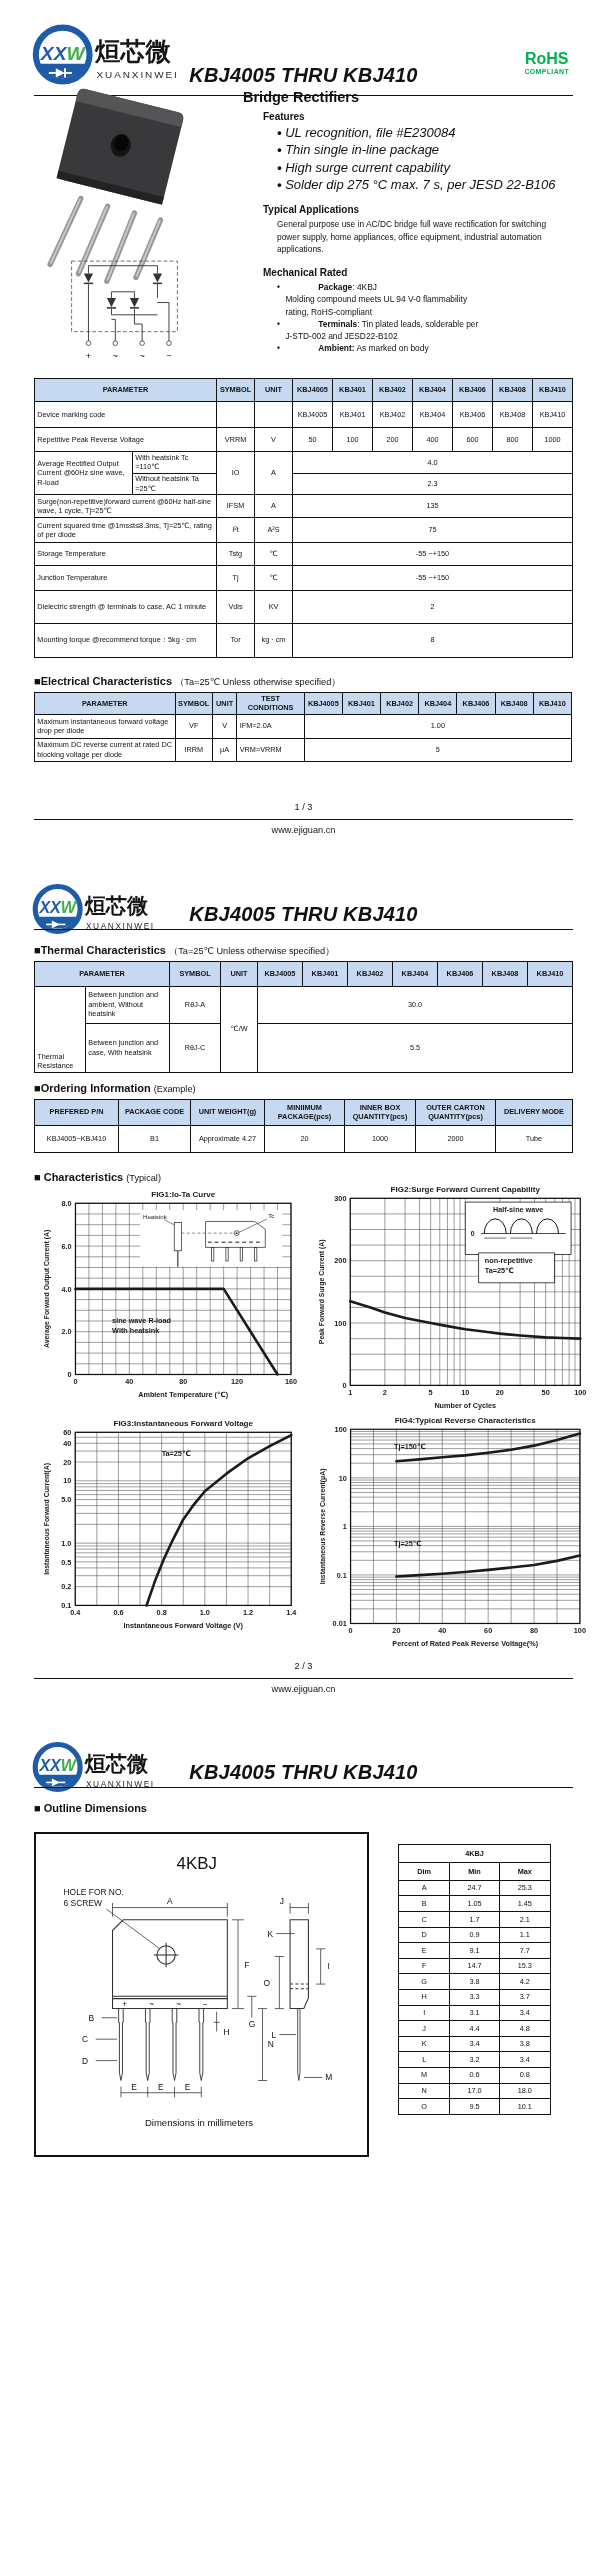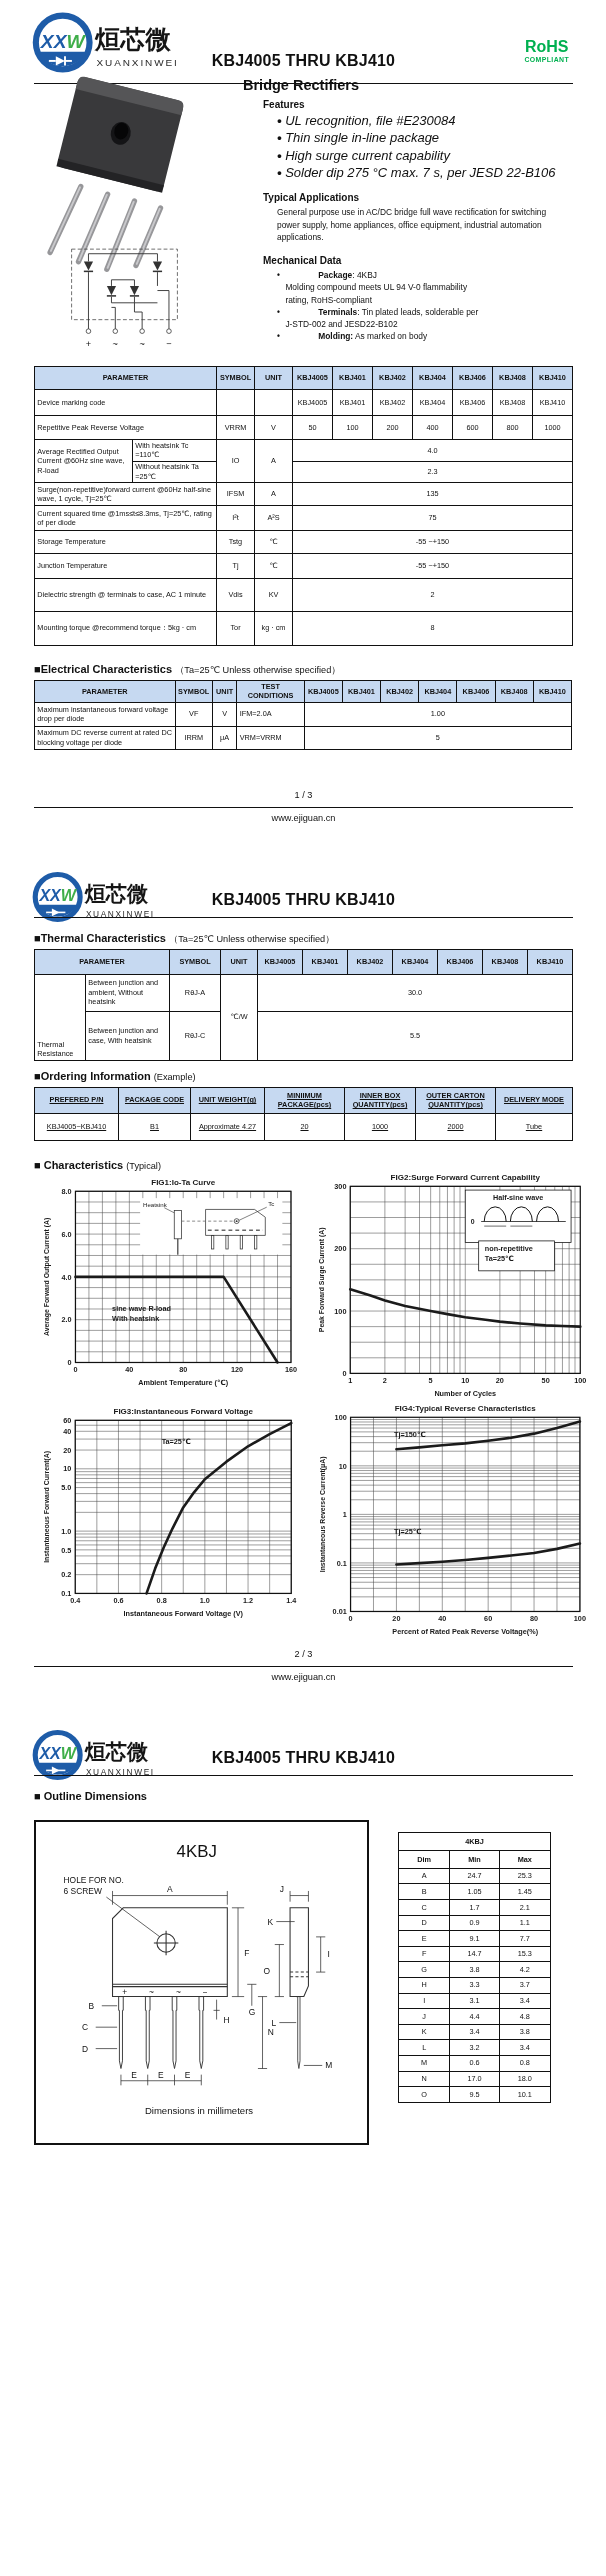--- a/index.html
+++ b/index.html
@@ -1,22 +1,22 @@
 <!DOCTYPE html>
 <html style="font-size:12.2px"><head>
 <meta charset="utf-8">
 <style>
   html,body{margin:0;padding:0;background:#fff;}
   body{font-family:"Liberation Sans","DejaVu Sans",sans-serif;color:#111;}
-  .sheet{position:relative;width:607px;height:2247px;margin:0 auto;background:#d946ef;overflow:hidden;}
+  .sheet{position:relative;width:607px;height:2247px;margin:12px auto;background:#d946ef;overflow:hidden;}
   .page{position:absolute;left:0;width:607px;height:859px;overflow:hidden;background:#fff;}
   #p1{top:0;} #p2{top:859px;} #p3{top:1717px;}
 
   .logo{position:absolute;left:32px;top:10.7px;}
-  .doc-title{position:absolute;left:92px;right:92px;text-align:center;font-size:16px;font-weight:bold;letter-spacing:0.2px;}
+  .doc-title{position:absolute;left:92px;right:92px;text-align:center;font-size:20px;font-weight:bold;letter-spacing:0.2px;font-style:italic;}
   .hdr-line{position:absolute;left:34px;right:34px;border-top:1.5px solid #111;}
   .rohs{position:absolute;right:38px;top:38px;text-align:center;color:#00b050;font-weight:bold;line-height:1.15;}
   .rohs .r1{font-size:16px;} .rohs .r2{font-size:6.9px;letter-spacing:0.4px;}
 
   .pageno{position:absolute;top:790px;left:0;right:0;text-align:center;font-size:9.2px;}
   .foot-line{position:absolute;top:807px;left:34px;right:34px;border-top:1.5px solid #111;}
   .foot-url{position:absolute;top:813px;left:0;right:0;text-align:center;font-size:9.2px;}
 
   .sec-head{font-size:11px;font-weight:bold;}
   .sec-head .note{font-weight:normal;font-size:9.2px;}
@@ -41,21 +41,21 @@
   .photo{position:absolute;left:37px;top:70px;}
   .circuit{position:absolute;left:67px;top:246px;}
   .ratings{position:absolute;left:34px;top:363px;width:538px;}
   .elec{position:absolute;left:34px;top:663px;width:538px;}
   .ratings table,.elec table{width:538px;margin-top:3.1px;}
 
   
   .thermal{position:absolute;left:34px;top:73px;width:538px;}
   .thermal table{width:538px;margin-top:3.1px;}
   .ordering{position:absolute;left:34px;top:211px;width:538px;}
-  .ordering table{width:538px;margin-top:4.6px;text-decoration:underline;}
+  .ordering table{width:538px;margin-top:4.6px;}
   .char-head{position:absolute;left:34px;top:300px;}
   .chart{position:absolute;background:#fff;}
   #fig1{left:40px;top:317px;} #fig2{left:315px;top:312px;}
   #fig3{left:40px;top:546px;} #fig4{left:315px;top:543px;}
 
   
   .outline-head{position:absolute;left:34px;top:73px;}
   .draw-box{position:absolute;left:34px;top:103px;width:331px;height:321px;border:2.3px solid #111;}
   .dims-wrap{position:absolute;left:398px;top:115px;width:153px;}
   .dims{width:153px;}
@@ -158,28 +158,28 @@
       <div class="sub-head">Features</div>
       <ul class="feat">
 
       <li>UL recognition, file #E230084</li>
           <li>Thin single in-line package</li>
           <li>High surge current capability</li>
           <li>Solder dip 275 °C max. 7 s, per JESD 22-B106</li>
         </ul>
       <div class="sub-head" style="margin-top:12.2px">Typical  Applications</div>
       <div class="apps-text">General purpose use in AC/DC bridge full wave rectification for switching power supply, home appliances, office equipment, industrial automation applications.</div>
-      <div class="sub-head" style="margin-top:12.2px">Mechanical Data</div>
+      <div class="sub-head" style="margin-top:12.2px">Mechanical Rated</div>
       <div class="mech">
         <div class="bullet"><span class="b">Package</span><span>: 4KBJ</span></div>
         <div>Molding compound meets UL 94 V-0 flammability</div>
         <div>rating, RoHS-compliant</div>
         <div class="bullet"><span class="b">Terminals</span><span>: Tin plated leads, solderable per</span></div>
         <div>J-STD-002 and JESD22-B102</div>
-        <div class="bullet"><span class="b">Molding:</span><span> As marked on body</span></div>
+        <div class="bullet"><span class="b">Ambient:</span><span> As marked on body</span></div>
       </div>
     </div>
 
     <div class="ratings">
       <table>
         <colgroup>
             <col style="width:98px">
             <col style="width:84px">
             <col style="width:38px">
             <col style="width:38px">

